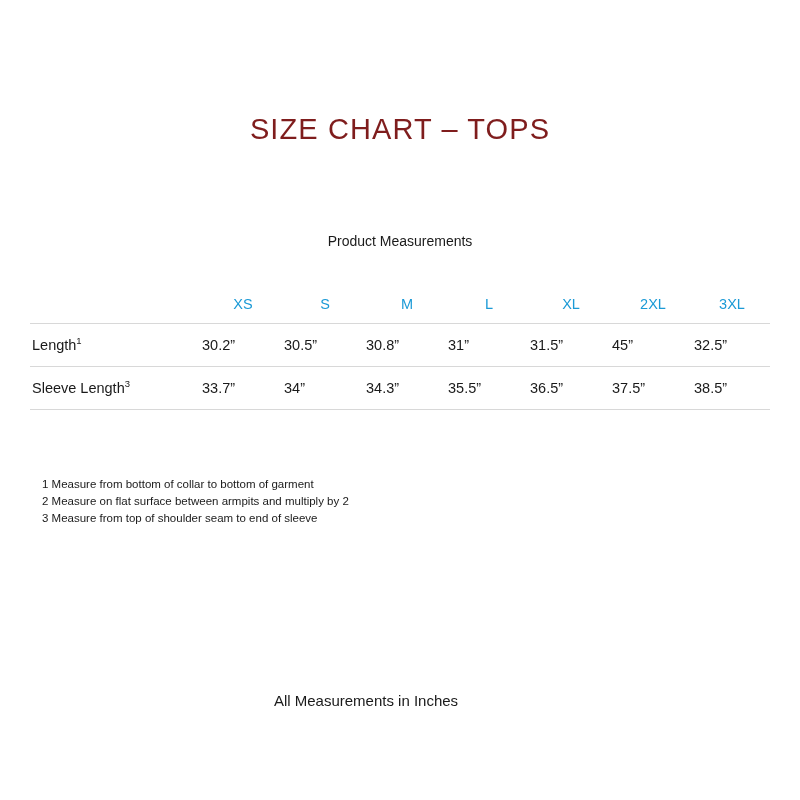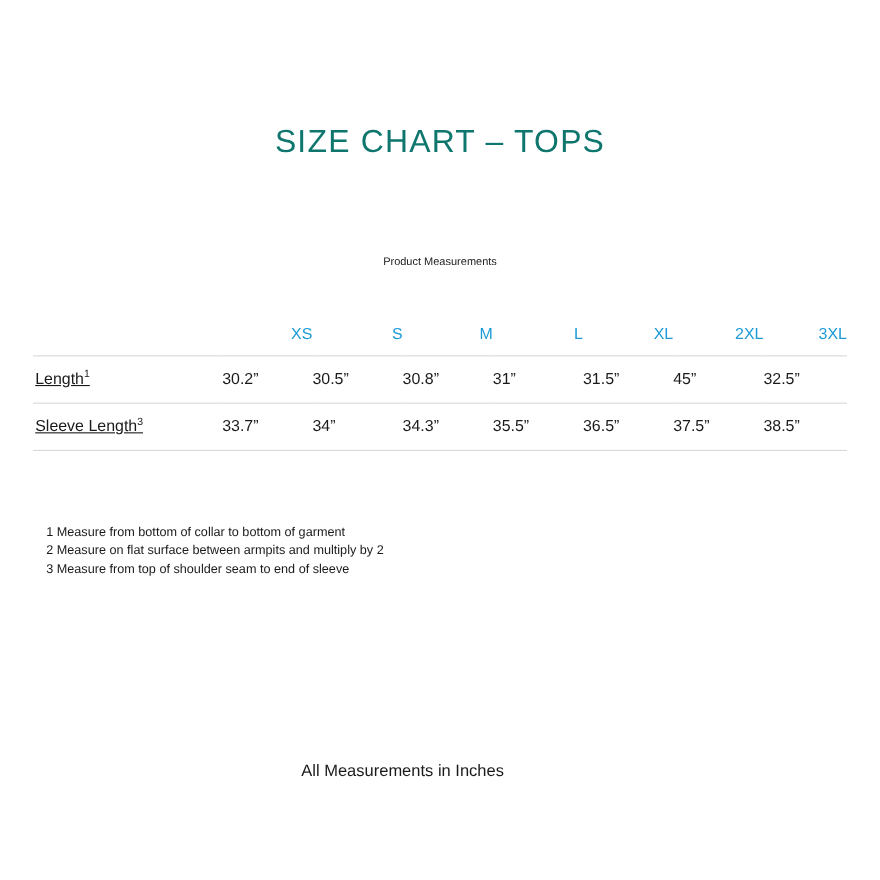--- a/index.html
+++ b/index.html
@@ -45,31 +45,31 @@
   
   .doc-title {
     position: absolute;
     top: 113px;
     left: 0;
     width: 800px;
     text-align: center;
     font-size: 29px;
     letter-spacing: 1.1px;
     font-weight: 400;
-    color: #0f766e;
+    color: #7f1d1d;
   }
 
   
   .section-heading {
     position: absolute;
     top: 233px;
     left: 0;
     width: 800px;
     text-align: center;
-    font-size: 10px;
+    font-size: 14px;
     font-weight: 400;
     color: #1a1a1a;
   }
 
   
   .table-wrap {
     position: absolute;
     top: 285px;
     left: 30px;
     width: 740px;
@@ -84,21 +84,21 @@
     padding: 0;
     margin: 0;
   }
   
   thead th {
     height: 38px;
     vertical-align: middle;
     font-size: 14.5px;
     font-weight: 400;
     color: #1b9ad6;
-    text-align: right;
+    text-align: center;
   }
   thead th.row-label-col {
     text-align: left;
   }
   
   tbody tr {
     border-top: 1px solid #d8d8d8;
   }
   tbody tr:last-child {
     border-bottom: 1px solid #d8d8d8;
@@ -106,21 +106,20 @@
   tbody td {
     height: 42px;
     vertical-align: middle;
     font-size: 14.5px;
     color: #1a1a1a;
     text-align: left;
   }
   tbody td.row-label {
     text-align: left;
     padding-left: 2px;
-    text-decoration: underline;
   }
   sup {
     font-size: 9.5px;
     vertical-align: super;
     line-height: 0;
   }
 
   
   .footnotes {
     position: absolute;

